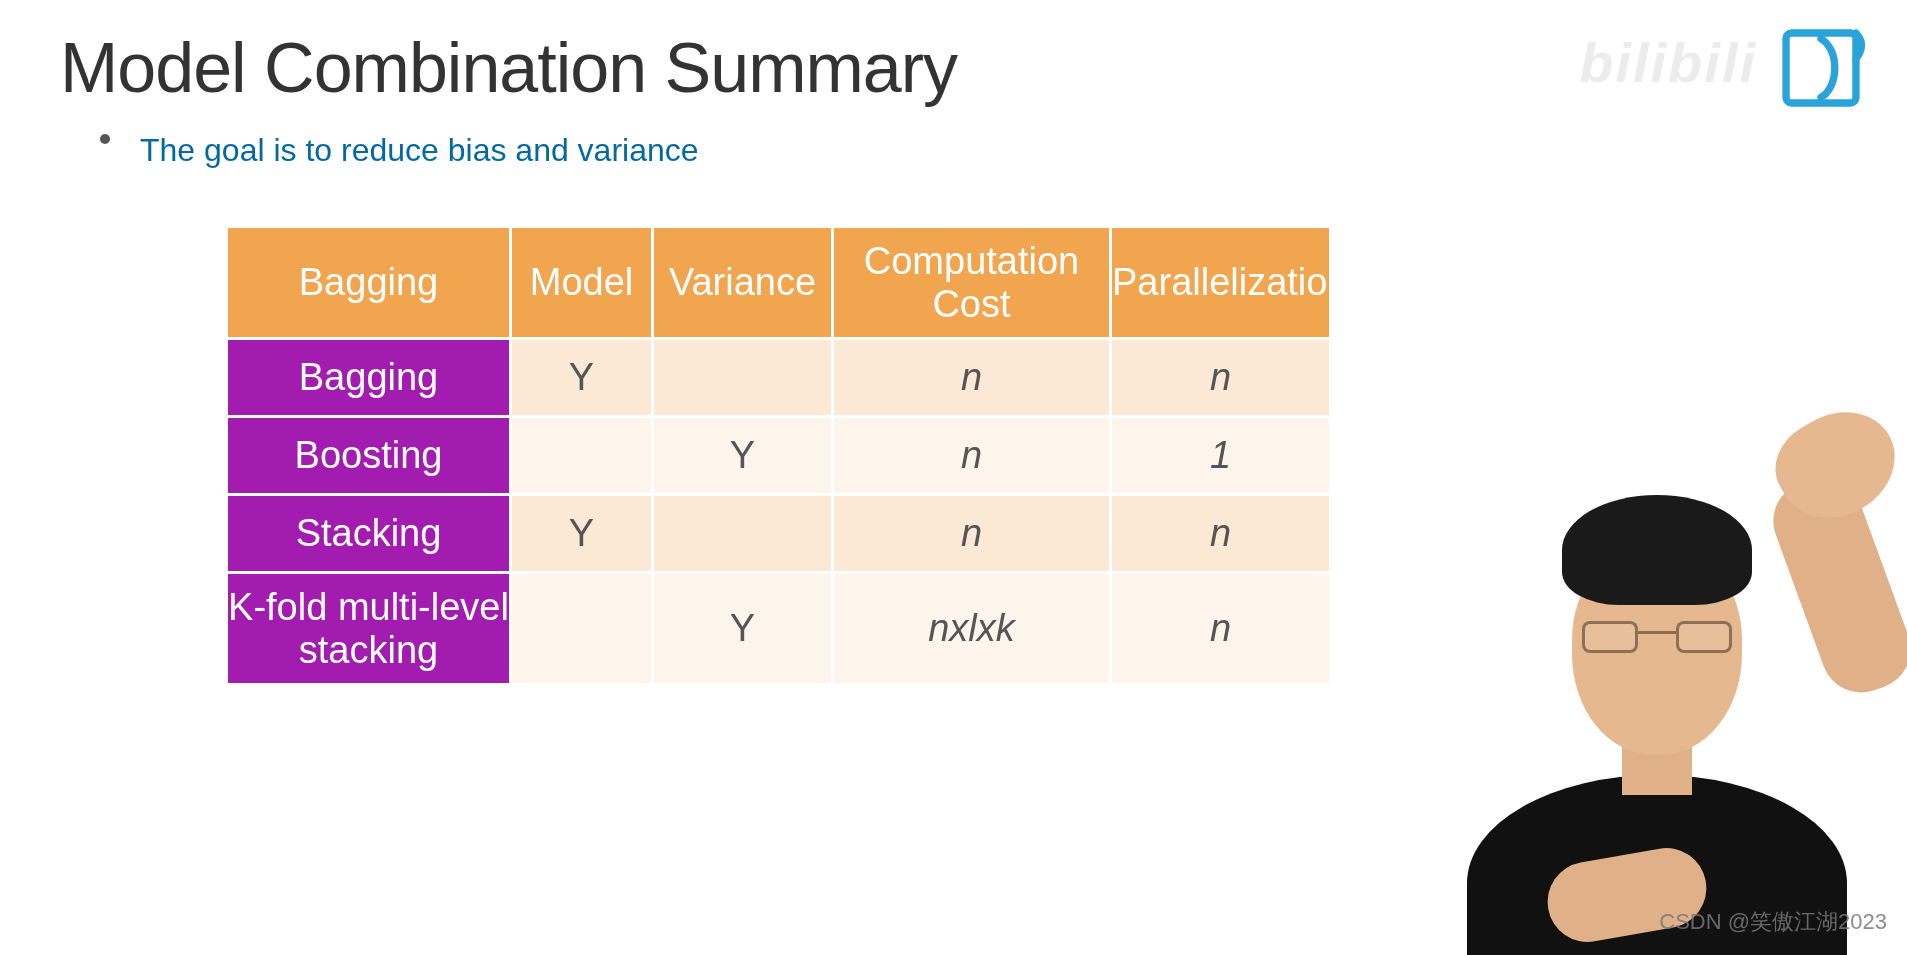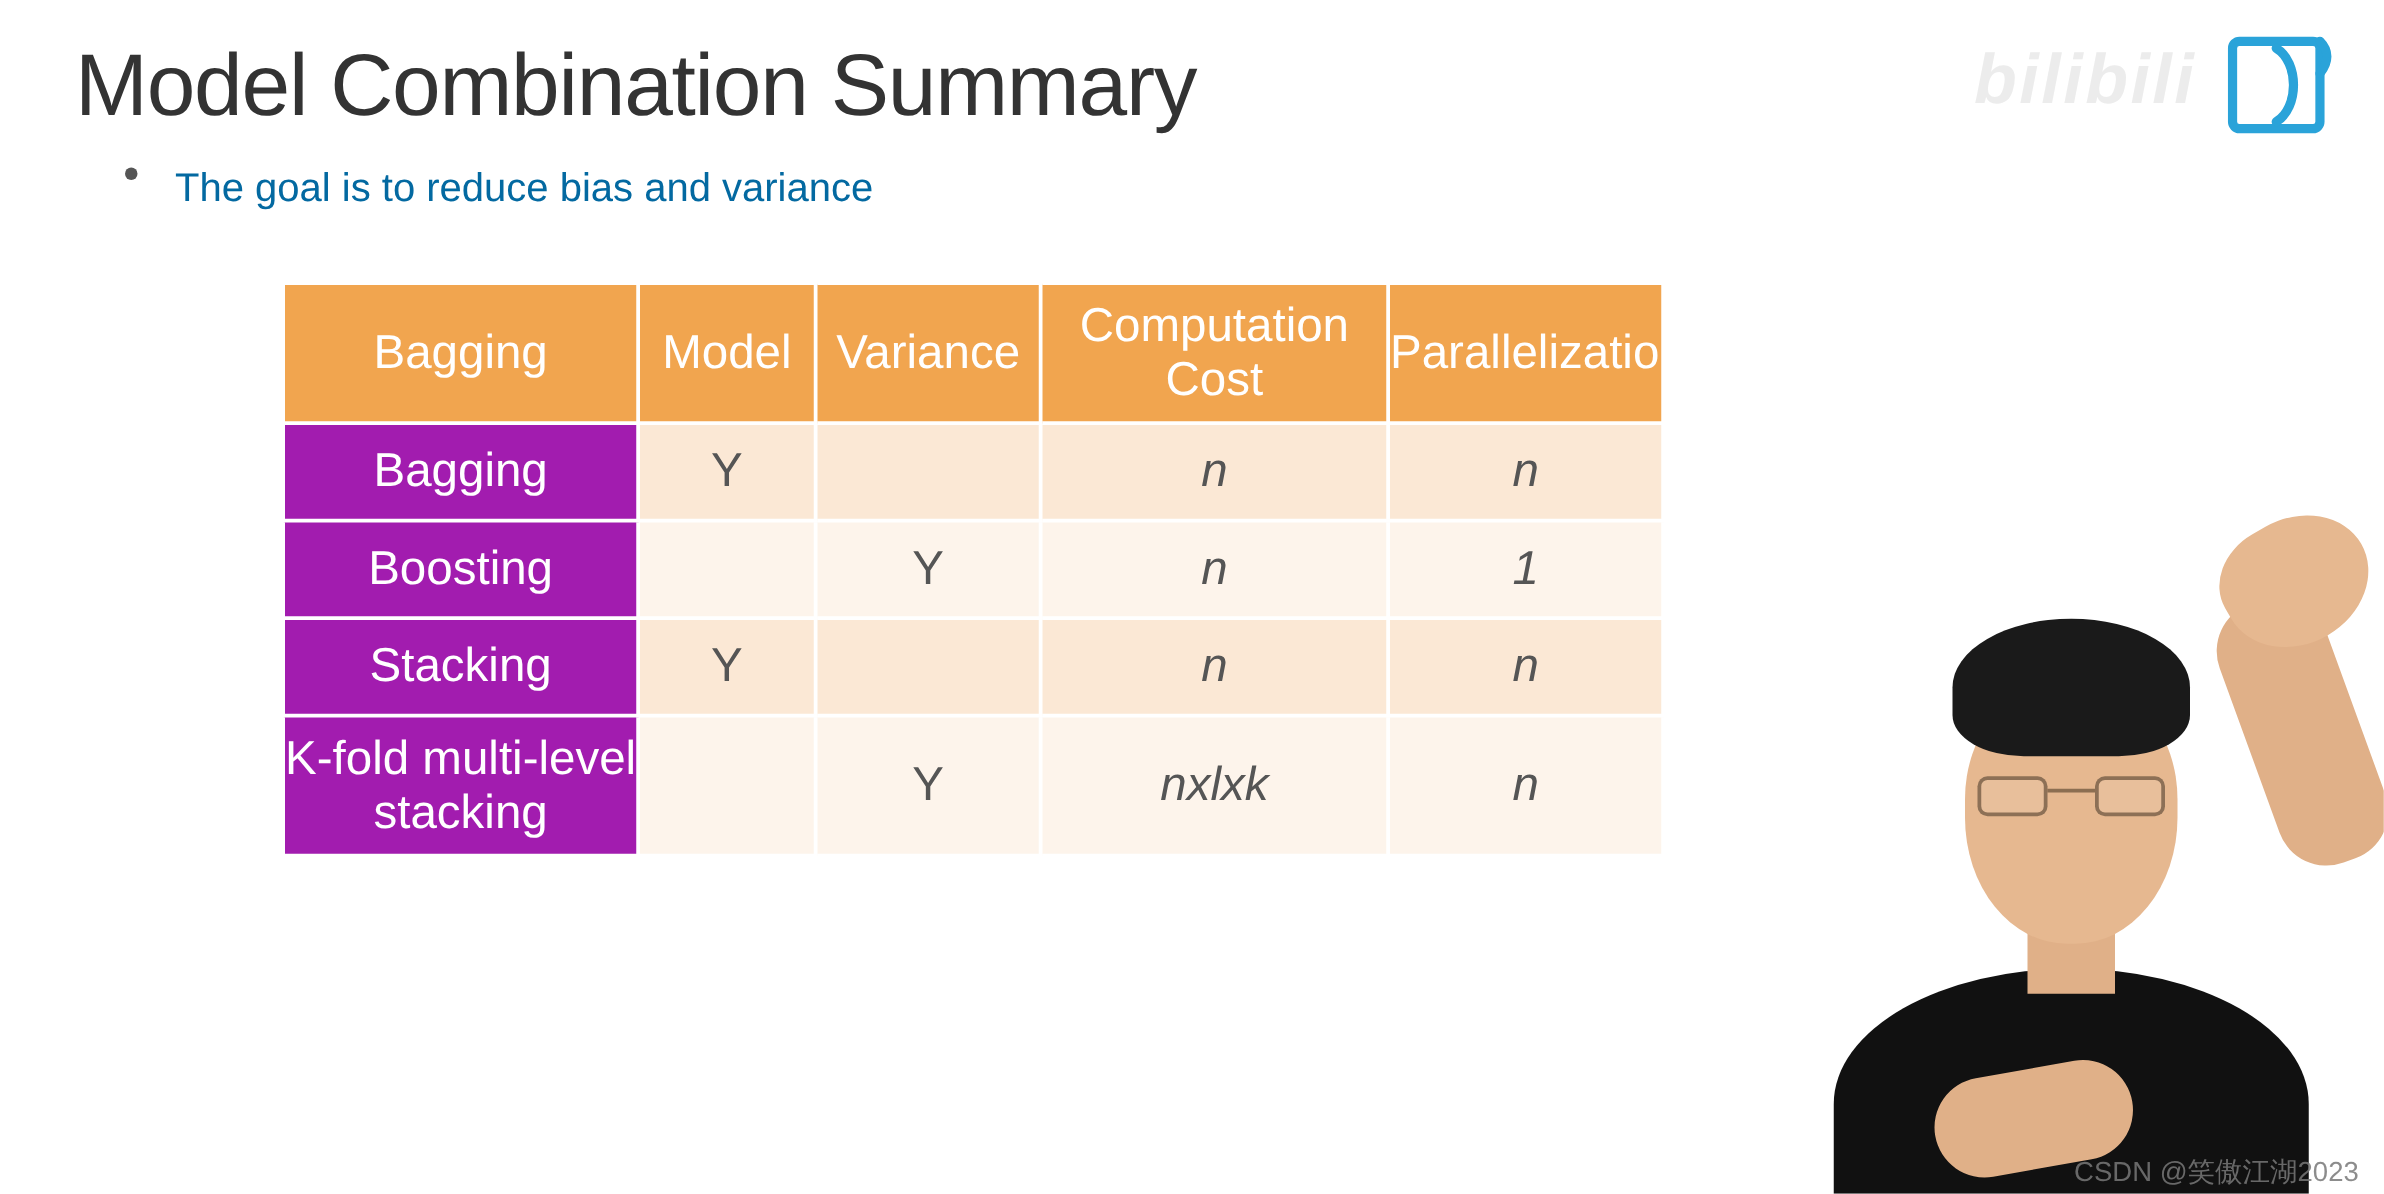--- a/index.html
+++ b/index.html
@@ -125,21 +125,21 @@
     width: 160px; height: 80px;
     background: #e0b088;
     border-radius: 40px;
     transform: rotate(-10deg);
   }
 
   
   .csdn {
     position: absolute;
     right: 20px;
-    bottom: 2px;
+    bottom: 18px;
     font-size: 22px;
     color: rgba(120,120,120,0.85);
     font-family: Arial, sans-serif;
     z-index: 10;
   }
 </style>
 </head>
 <body>
 
 <div class="slide">

